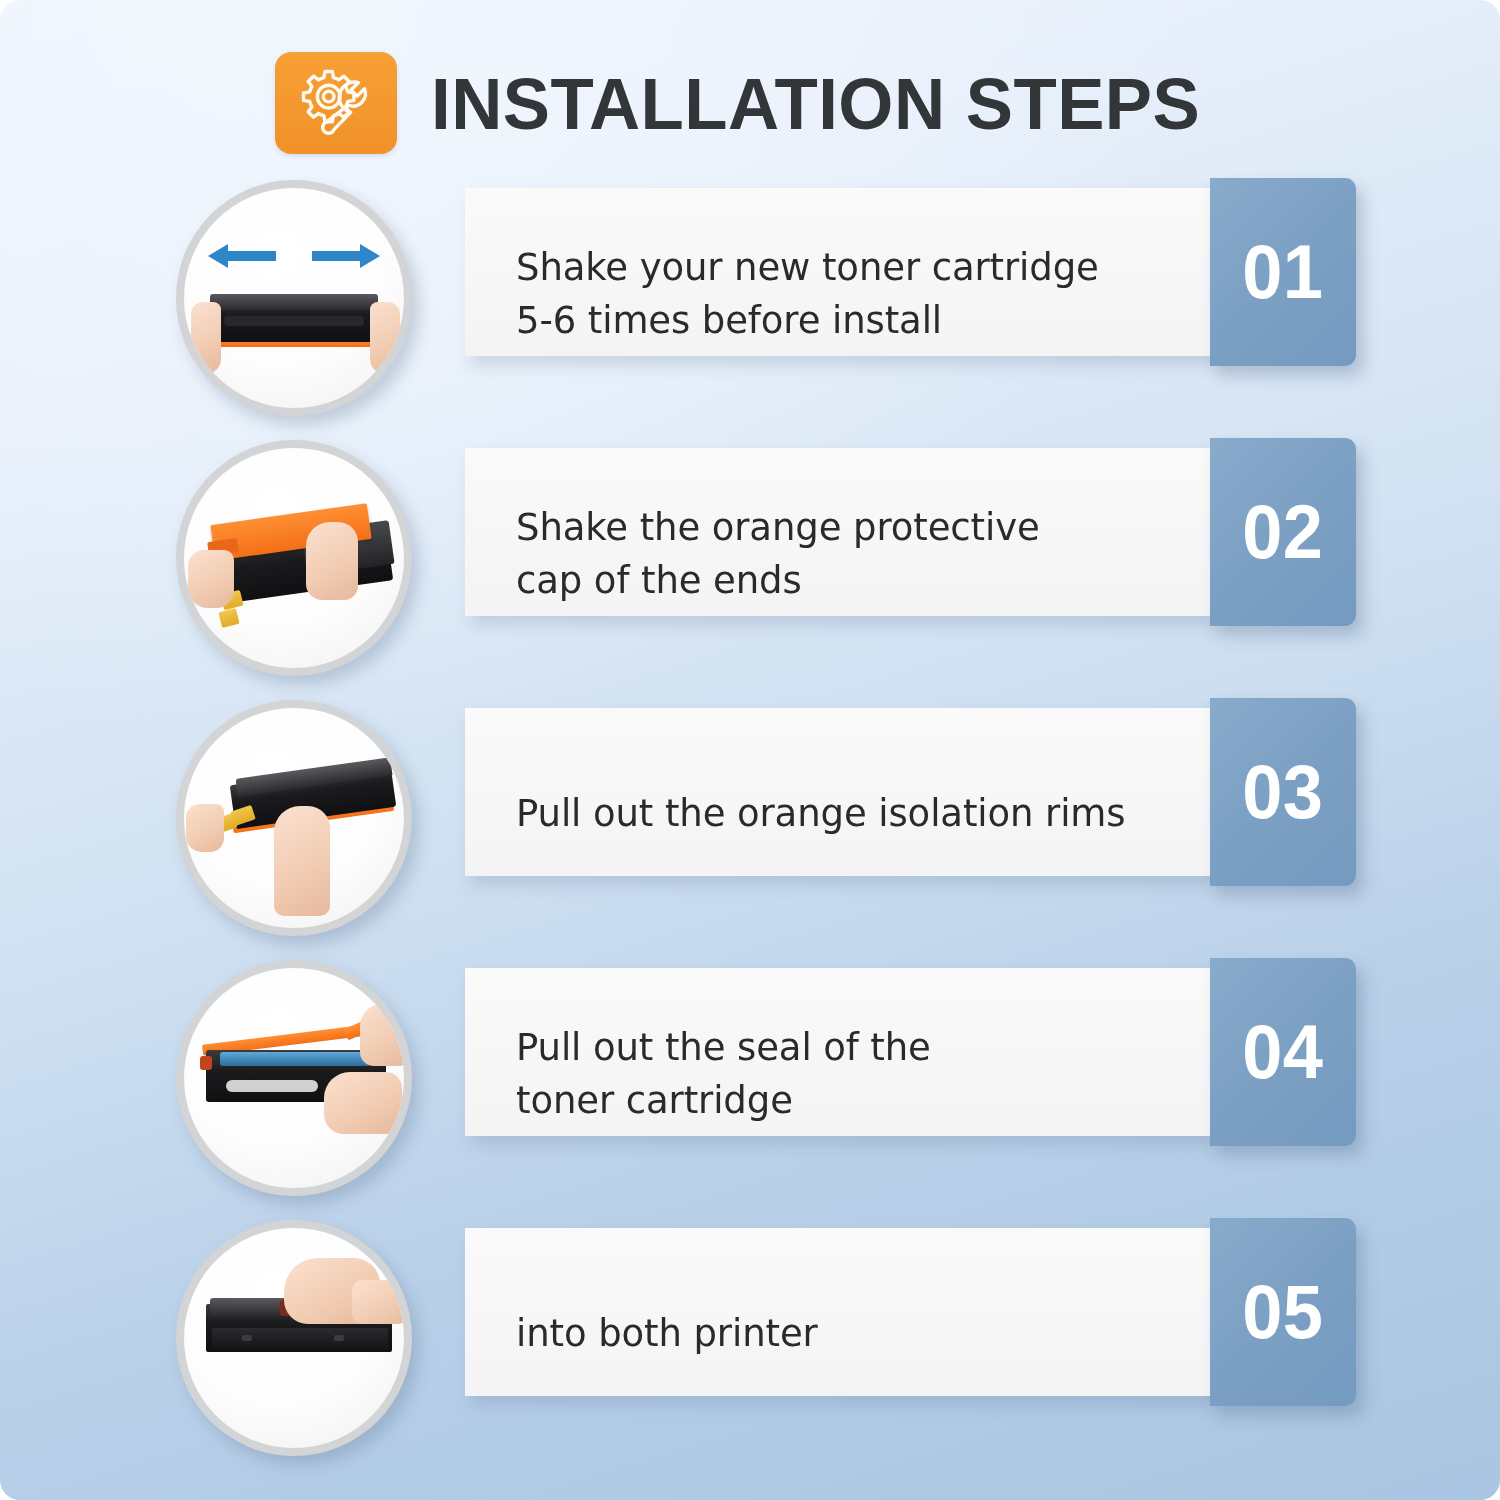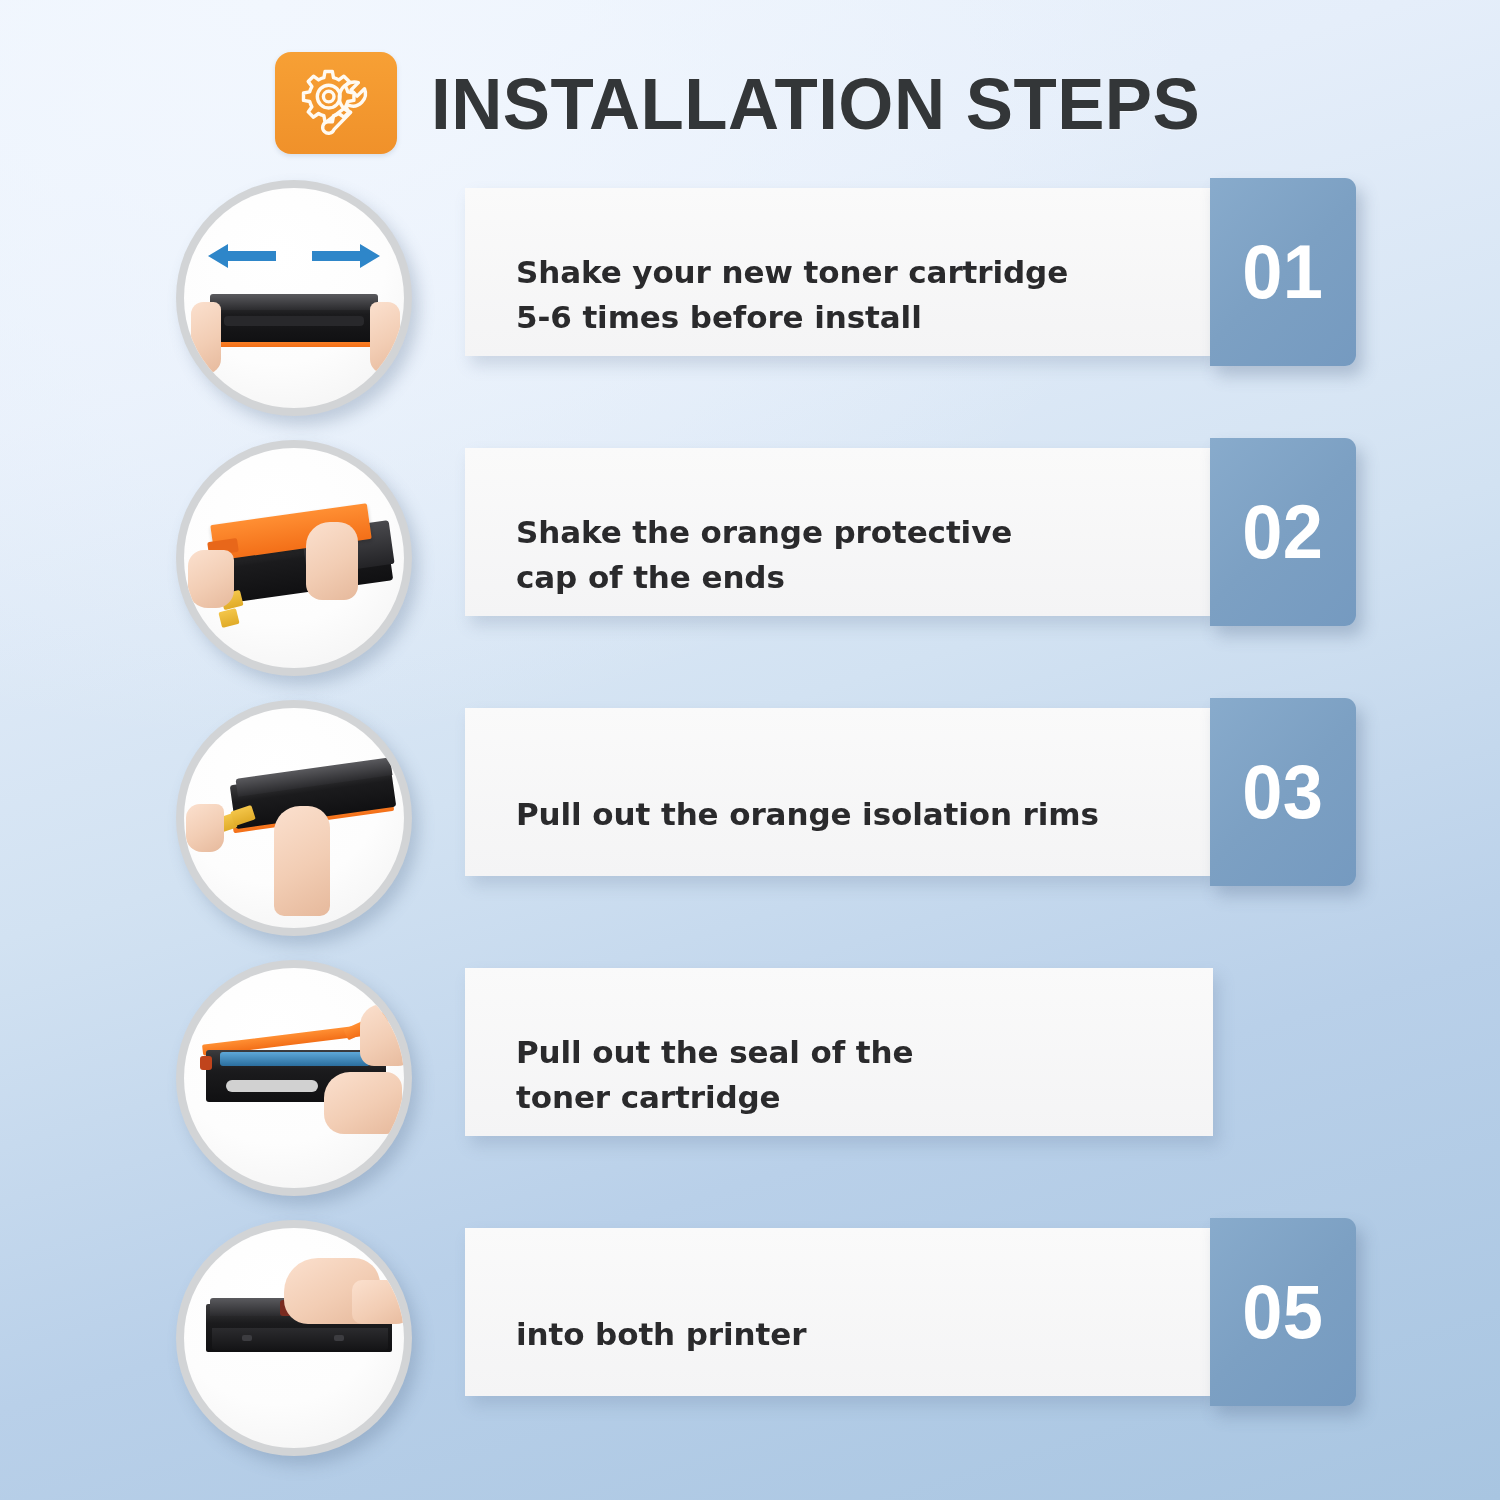--- a/index.html
+++ b/index.html
@@ -14,20 +14,21 @@
   }
 
   #page {
     position: relative;
     width: 1500px;
     height: 1500px;
     background:
       radial-gradient(ellipse 1500px 1200px at 18% 0%, #f2f7fe 0%, rgba(242,247,254,0) 62%),
       linear-gradient(163deg, #edf4fd 0%, #e5eefa 22%, #d2e2f2 48%, #b9d0e9 72%, #a8c5e1 100%);
     overflow: hidden;
+    border-radius: 20px;
   }
 
   
   #header {
     position: absolute;
     left: 0;
     top: 48px;
     width: 1500px;
     height: 110px;
     display: flex;
@@ -131,24 +132,24 @@
     height: 168px;
     background: linear-gradient(180deg, #fafafa 0%, #f4f4f5 100%);
     box-shadow: 6px 9px 15px rgba(92,116,147,0.22);
     display: flex;
     align-items: center;
     box-sizing: border-box;
     padding: 0 38px 0 51px;
   }
   .step-text {
     font-family: "DejaVu Sans", sans-serif;
-    font-size: 31px;
+    font-size: 37px;
     line-height: 1.42;
     color: #2a2a2c;
-    font-weight: 700;
+    font-weight: 400;
     letter-spacing: -0.1px;
     margin-top: 45px;
   }
   .step-text .ln { display: block; white-space: nowrap; }
 
   .step-num-box {
     position: absolute;
     left: 1210px;
     top: 0px;
     width: 146px;
@@ -308,20 +309,23 @@
             <div class="hand" style="left:140px;top:104px;width:78px;height:62px;border-radius:26px 16px 16px 20px;"></div>
           </div>
         </div>
       </div>
       <div class="step-card">
         <div class="step-text">
           <span class="ln">Pull out the seal of the</span>
           <span class="ln">toner cartridge</span>
         </div>
       </div>
+      <div class="step-num-box">
+        <span class="step-num">04</span>
+      </div>
     </div>
 
     <div class="step-row">
       <div class="step-photo">
         <div class="inner">
           <div class="scene">
             <div class="cart-body" style="left:22px;top:76px;width:186px;height:48px;border-radius:2px;"></div>
             <div class="cart-top-hi" style="left:26px;top:70px;width:178px;height:18px;"></div>
             <div style="position:absolute;left:28px;top:100px;width:176px;height:22px;background:linear-gradient(180deg,#2b2b2e,#141416);border-radius:0 0 3px 3px;"></div>
             <div style="position:absolute;left:58px;top:107px;width:10px;height:6px;background:#3c3c40;border-radius:2px;"></div>

